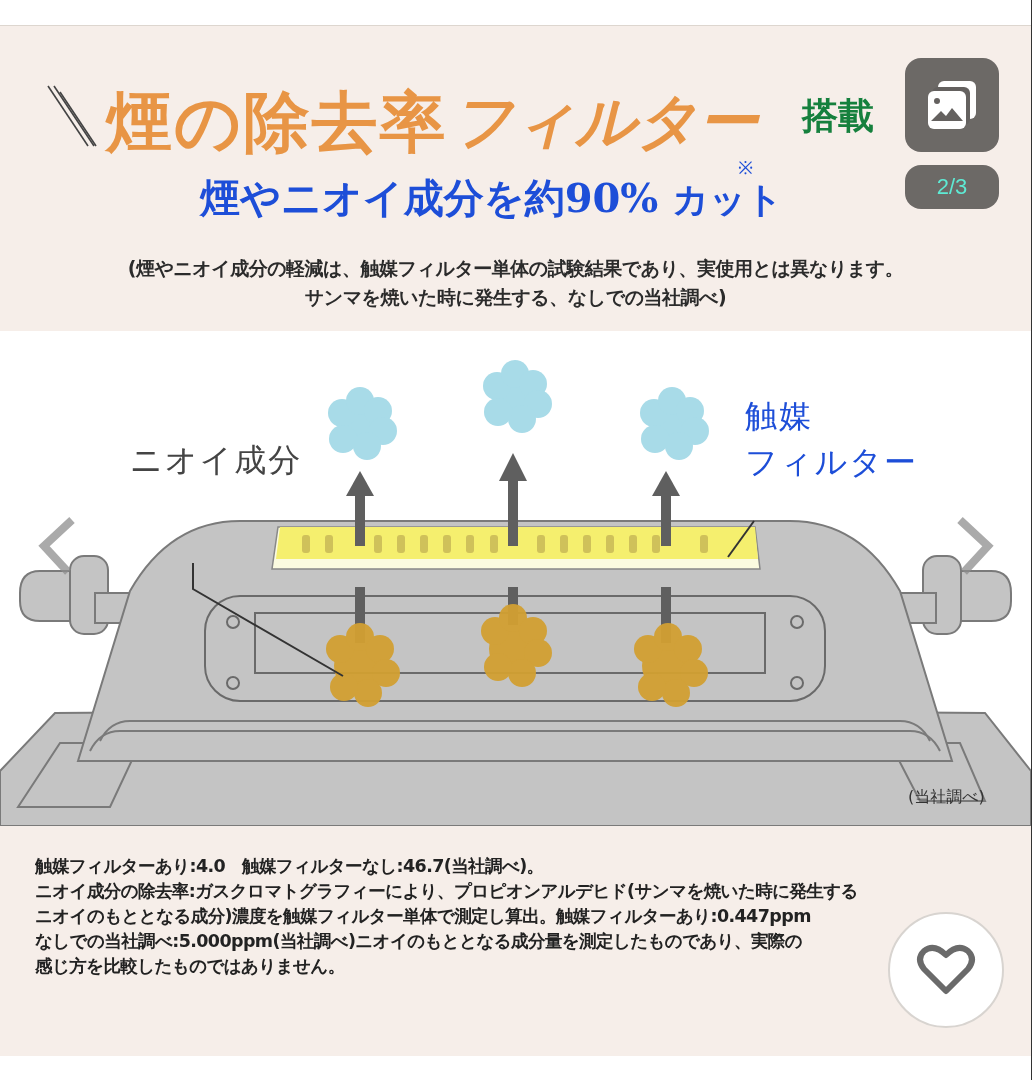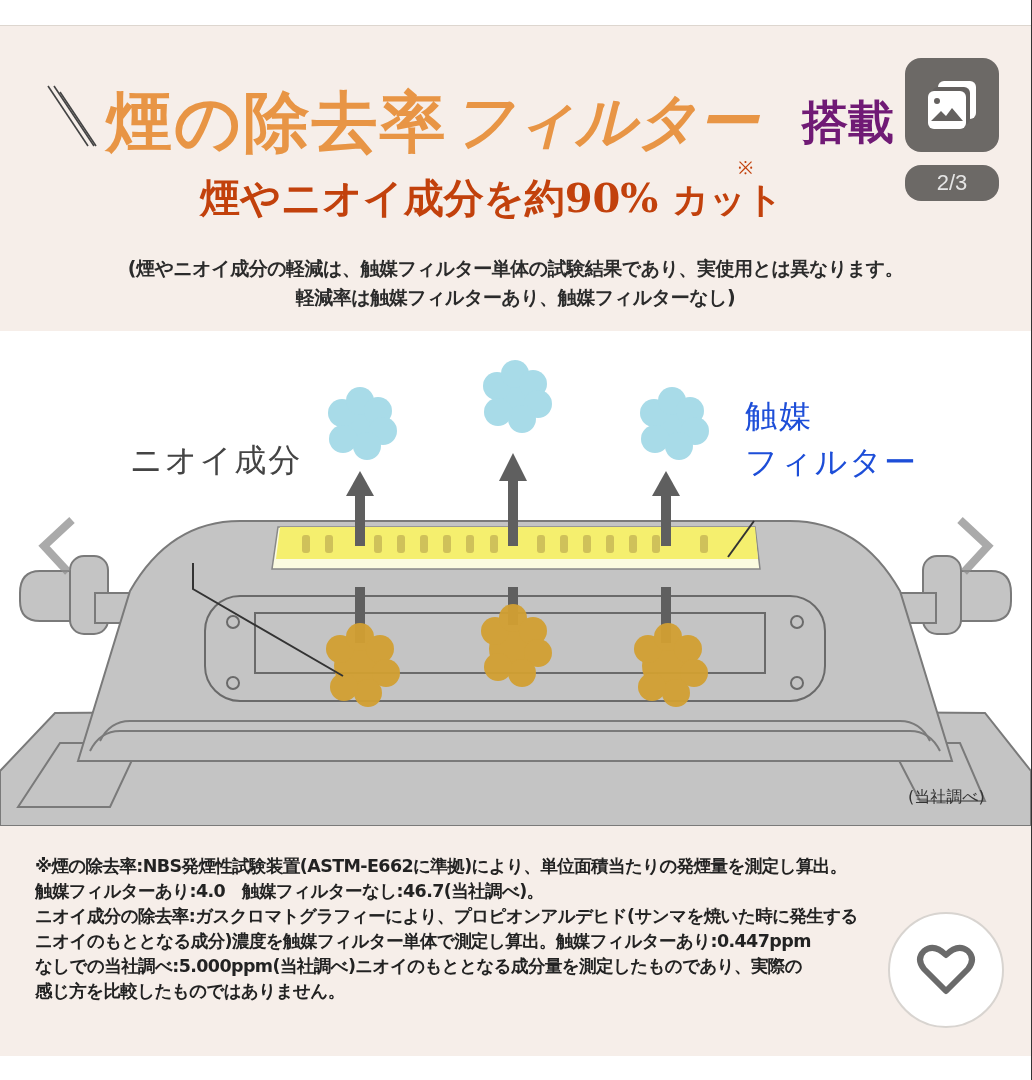--- a/index.html
+++ b/index.html
@@ -27,26 +27,26 @@
     font-size: 66px; color: #e89545; font-weight: bold; letter-spacing: 2px;
   }
   .title-orange-kata {
     position: absolute; left: 408px; top: -2px;
     font-family: "DejaVu Serif", "Liberation Serif", serif;
     font-size: 60px; color: #e89545; font-style: italic; font-weight: bold;
   }
   .title-black {
     position: absolute; left: 758px; top: 8px;
     font-family: "DejaVu Serif", "Liberation Serif", serif;
-    font-size: 46px; color: #701a75; font-weight: bold;
+    font-size: 36px; color: #15803d; font-weight: bold;
   }
   .subtitle {
     position: absolute; left: 200px; top: 145px; white-space: nowrap;
     font-family: "DejaVu Serif", "Liberation Serif", serif;
-    font-size: 40px; color: #c2410c; font-weight: bold;
+    font-size: 40px; color: #1d4ed8; font-weight: bold;
   }
   .subtitle .note-mark { position: absolute; left: 538px; top: -16px; font-size: 18px; font-weight: normal; }
   .subtitle .cut { font-size: 36px; }
   .disclaimer {
     position: absolute; left: 0; width: 1031px; top: 228px; text-align: center;
     font-size: 19px; line-height: 29px; color: #2b2b2b; font-weight: bold; letter-spacing: -0.5px;
   }
   
   .diagram { position: absolute; left: 0; top: 305px; width: 1031px; height: 495px; background: #ffffff; overflow: hidden; }
   .diagram svg { position: absolute; left: 0; top: 0; }
@@ -65,23 +65,23 @@
     font-size: 17.5px; line-height: 25px; color: #222; font-weight: bold; letter-spacing: -0.6px;
   }
   .footnote div { white-space: nowrap; overflow: hidden; }
   
   .gallery-btn {
     position: absolute; left: 905px; top: 58px; width: 94px; height: 94px;
     background: rgba(100,97,95,0.95); border-radius: 16px;
     display: flex; align-items: center; justify-content: center; cursor: pointer;
   }
   .counter-badge {
-    position: absolute; left: 905px; top: 165px; width: 94px; height: 36px;
+    position: absolute; left: 905px; top: 165px; width: 94px; height: 44px;
     background: rgba(100,97,95,0.95); border-radius: 16px;
-    color: #e5e5e5; font-size: 22px; font-family: "Liberation Sans", sans-serif;
+    color: #5eead4; font-size: 22px; font-family: "Liberation Sans", sans-serif;
     display: flex; align-items: center; justify-content: center;
   }
   .nav-arrow { position: absolute; width: 60px; height: 80px; cursor: pointer; }
   .nav-prev { left: 30px; top: 510px; }
   .nav-next { left: 942px; top: 510px; }
   .like-btn {
     position: absolute; left: 888px; top: 912px; width: 116px; height: 116px; border-radius: 50%;
     background: #ffffff; border: 2px solid #d8d4d0; box-sizing: border-box;
     display: flex; align-items: center; justify-content: center; cursor: pointer;
   }
@@ -105,21 +105,21 @@
         <span class="title-orange-kata">フィルター</span>
         <span class="title-black">搭載</span>
       </div>
       <div class="subtitle">
         <span>煙やニオイ成分を約90%</span>
         <span class="note-mark">※</span>
         <span class="cut">カット</span>
       </div>
       <div class="disclaimer">
         <div>(煙やニオイ成分の軽減は、触媒フィルター単体の試験結果であり、実使用とは異なります。</div>
-        <div>軽減率は触媒フィルターあり、触媒フィルターなし)</div>
+        <div>サンマを焼いた時に発生する、なしでの当社調べ)</div>
       </div>
     </div>
 
     <div class="diagram">
       <svg width="1031" height="495" viewBox="0 0 1031 495">
 
         <path d="M0,495 L0,440 L55,382 L320,380 L720,380 L985,382 L1031,440 L1031,495 Z" fill="#c4c4c4" stroke="#7a7a7a" stroke-width="2"></path>
         <path d="M18,476 L60,412 L140,412 L110,476 Z" fill="#c4c4c4" stroke="#7a7a7a" stroke-width="2"></path>
         <path d="M890,412 L960,412 L985,470 L920,470 Z" fill="#c4c4c4" stroke="#7a7a7a" stroke-width="2"></path>
 
@@ -234,21 +234,20 @@
       </svg>
       <span class="label-odor">ニオイ成分</span>
       <div class="label-filter">
         <div>触媒</div>
         <div>フィルター</div>
       </div>
       <span class="label-image">(当社調べ)</span>
     </div>
 
     <div class="footnote">
-      <div>※煙の除去率:NBS発煙性試験装置(ASTM-E662に準拠)により、単位面積当たりの発煙量を測定し算出。</div>
       <div>触媒フィルターあり:4.0　触媒フィルターなし:46.7(当社調べ)。</div>
       <div>ニオイ成分の除去率:ガスクロマトグラフィーにより、プロピオンアルデヒド(サンマを焼いた時に発生する</div>
       <div>ニオイのもととなる成分)濃度を触媒フィルター単体で測定し算出。触媒フィルターあり:0.447ppm</div>
       <div>なしでの当社調べ:5.000ppm(当社調べ)ニオイのもととなる成分量を測定したものであり、実際の</div>
       <div>感じ方を比較したものではありません。</div>
     </div>
   </div>
 
   <div class="gallery-btn">
     <svg width="60" height="60" viewBox="0 0 60 60">

